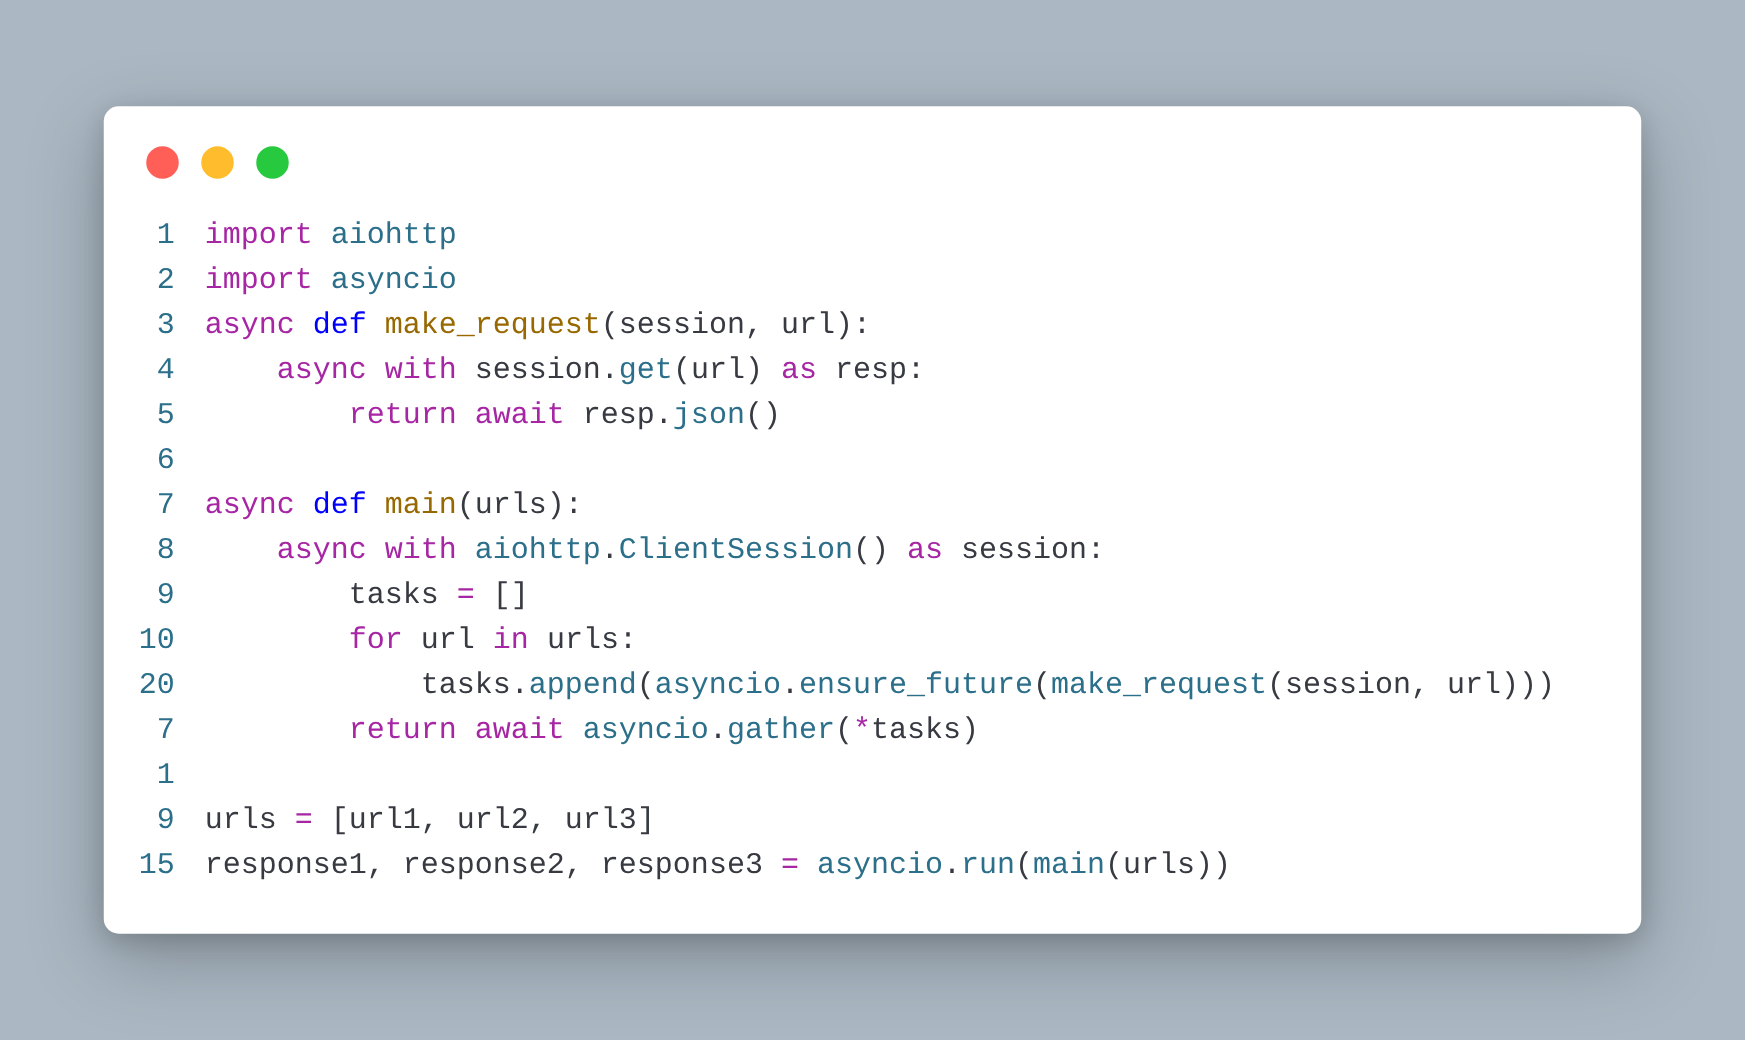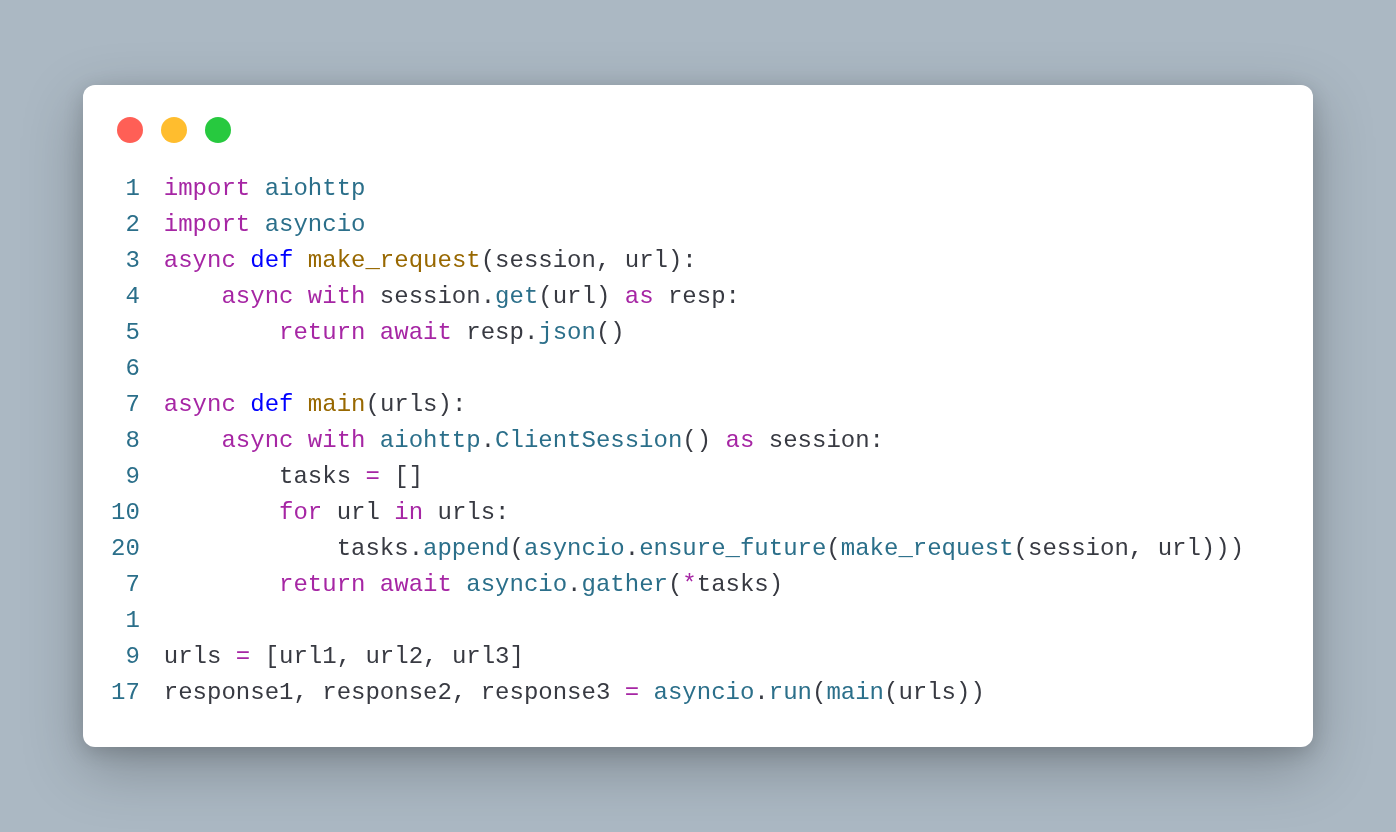--- a/index.html
+++ b/index.html
@@ -87,17 +87,17 @@
         <div>5</div>
         <div>6</div>
         <div>7</div>
         <div>8</div>
         <div>9</div>
         <div>10</div>
         <div>20</div>
         <div>7</div>
         <div>1</div>
         <div>9</div>
-        <div>17</div>
+        <div>15</div>
       </div>
     <div class="code" id="code"><div class="code-line"><span class="kw">import</span><span class="txt"> </span><span class="mod">aiohttp</span></div><div class="code-line"><span class="kw">import</span><span class="txt"> </span><span class="mod">asyncio</span></div><div class="code-line"><span class="kw">async</span><span class="txt"> </span><span class="def">def</span><span class="txt"> </span><span class="fn">make_request</span><span class="par">(</span><span class="txt">session</span><span class="punc">,</span><span class="txt"> </span><span class="txt">url</span><span class="par">):</span></div><div class="code-line"><span class="txt">    </span><span class="kw">async</span><span class="txt"> </span><span class="kw">with</span><span class="txt"> </span><span class="txt">session</span><span class="punc">.</span><span class="call">get</span><span class="par">(</span><span class="txt">url</span><span class="par">)</span><span class="txt"> </span><span class="kw">as</span><span class="txt"> </span><span class="txt">resp</span><span class="punc">:</span></div><div class="code-line"><span class="txt">        </span><span class="kw">return</span><span class="txt"> </span><span class="kw">await</span><span class="txt"> </span><span class="txt">resp</span><span class="punc">.</span><span class="call">json</span><span class="par">()</span></div><div class="code-line"><span class="txt"></span></div><div class="code-line"><span class="kw">async</span><span class="txt"> </span><span class="def">def</span><span class="txt"> </span><span class="fn">main</span><span class="par">(</span><span class="txt">urls</span><span class="par">):</span></div><div class="code-line"><span class="txt">    </span><span class="kw">async</span><span class="txt"> </span><span class="kw">with</span><span class="txt"> </span><span class="mod">aiohttp</span><span class="punc">.</span><span class="call">ClientSession</span><span class="par">()</span><span class="txt"> </span><span class="kw">as</span><span class="txt"> </span><span class="txt">session</span><span class="punc">:</span></div><div class="code-line"><span class="txt">        </span><span class="txt">tasks</span><span class="txt"> </span><span class="op">=</span><span class="txt"> </span><span class="par">[]</span></div><div class="code-line"><span class="txt">        </span><span class="kw">for</span><span class="txt"> </span><span class="txt">url</span><span class="txt"> </span><span class="kw">in</span><span class="txt"> </span><span class="txt">urls</span><span class="punc">:</span></div><div class="code-line"><span class="txt">            </span><span class="txt">tasks</span><span class="punc">.</span><span class="call">append</span><span class="par">(</span><span class="mod">asyncio</span><span class="punc">.</span><span class="call">ensure_future</span><span class="par">(</span><span class="call">make_request</span><span class="par">(</span><span class="txt">session</span><span class="punc">,</span><span class="txt"> </span><span class="txt">url</span><span class="par">)))</span></div><div class="code-line"><span class="txt">        </span><span class="kw">return</span><span class="txt"> </span><span class="kw">await</span><span class="txt"> </span><span class="mod">asyncio</span><span class="punc">.</span><span class="call">gather</span><span class="par">(</span><span class="op">*</span><span class="txt">tasks</span><span class="par">)</span></div><div class="code-line"><span class="txt"></span></div><div class="code-line"><span class="txt">urls</span><span class="txt"> </span><span class="op">=</span><span class="txt"> </span><span class="par">[</span><span class="txt">url1</span><span class="punc">,</span><span class="txt"> </span><span class="txt">url2</span><span class="punc">,</span><span class="txt"> </span><span class="txt">url3</span><span class="par">]</span></div><div class="code-line"><span class="txt">response1</span><span class="punc">,</span><span class="txt"> </span><span class="txt">response2</span><span class="punc">,</span><span class="txt"> </span><span class="txt">response3</span><span class="txt"> </span><span class="op">=</span><span class="txt"> </span><span class="mod">asyncio</span><span class="punc">.</span><span class="call">run</span><span class="par">(</span><span class="call">main</span><span class="par">(</span><span class="txt">urls</span><span class="par">))</span></div></div>
   </div>
 </div>
 
 </body></html>

